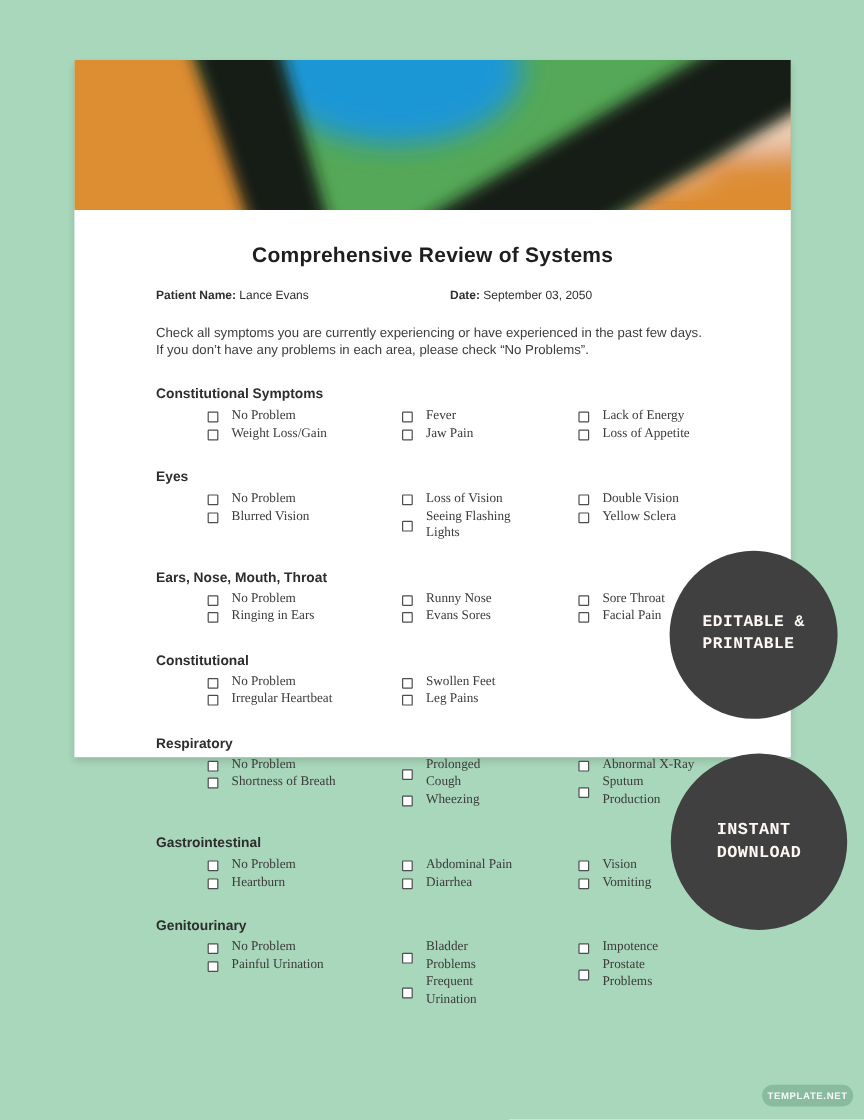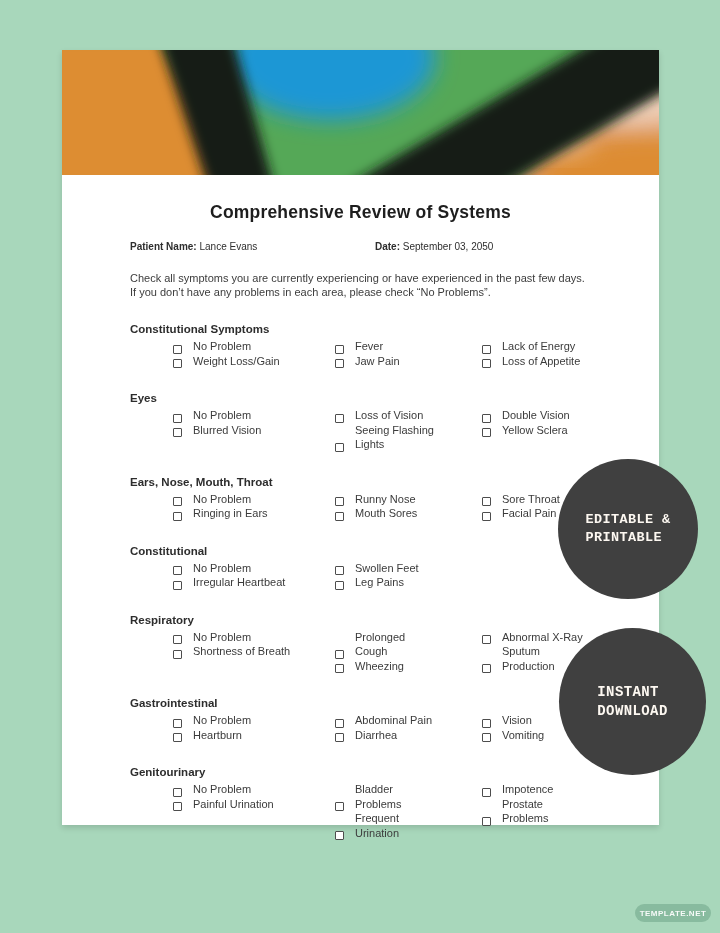--- a/index.html
+++ b/index.html
@@ -7,21 +7,21 @@
     width:720px;height:933px;
     background:#a8d7bb;
     font-family:"Liberation Sans", sans-serif;
     position:relative;overflow:hidden;
   }
   .canvas{position:absolute;inset:0;}
 
   
   .page{
     position:absolute;left:62px;top:50px;
-    width:597px;height:775px;
+    width:597px;height:581px;
     background:#ffffff;
     box-shadow:0 3px 6px rgba(0,0,0,.14);
   }
   .art{
     width:597px;height:125px;overflow:hidden;display:block;
   }
   .art svg{display:block;}
 
   .doc-title{
     margin:27px 0 0 0;
@@ -50,22 +50,23 @@
   .sec-title{
     font-size:11.5px;font-weight:bold;color:#2d2d2d;
     margin-bottom:4px;
   }
   .cols{
     display:grid;
     grid-template-columns:162px 147px 150px;
     margin-left:43px;
   }
   .item{
-    display:flex;align-items:flex-end;
+    display:flex;align-items:center;
     line-height:14.5px;
+    font-family:Liberation Serif, serif;
   }
   .cb{
     flex:0 0 auto;
     width:7px;height:7px;
     border:1px solid #4d4d4d;border-radius:1px;
     margin:3px 11px 0 0;
     background:#fff;
   }
   .lbl{
     font-size:11px;color:#3b3b3b;
@@ -218,21 +219,21 @@
                 <span class="lbl">Ringing in Ears</span>
               </div>
             </div>
             <div class="col">
               <div class="item">
                 <span class="cb"></span>
                 <span class="lbl">Runny Nose</span>
               </div>
               <div class="item">
                 <span class="cb"></span>
-                <span class="lbl">Mouth Sores</span>
+                <span class="lbl">Evans Sores</span>
               </div>
             </div>
             <div class="col">
               <div class="item">
                 <span class="cb"></span>
                 <span class="lbl">Sore Throat</span>
               </div>
               <div class="item">
                 <span class="cb"></span>
                 <span class="lbl">Facial Pain</span>

